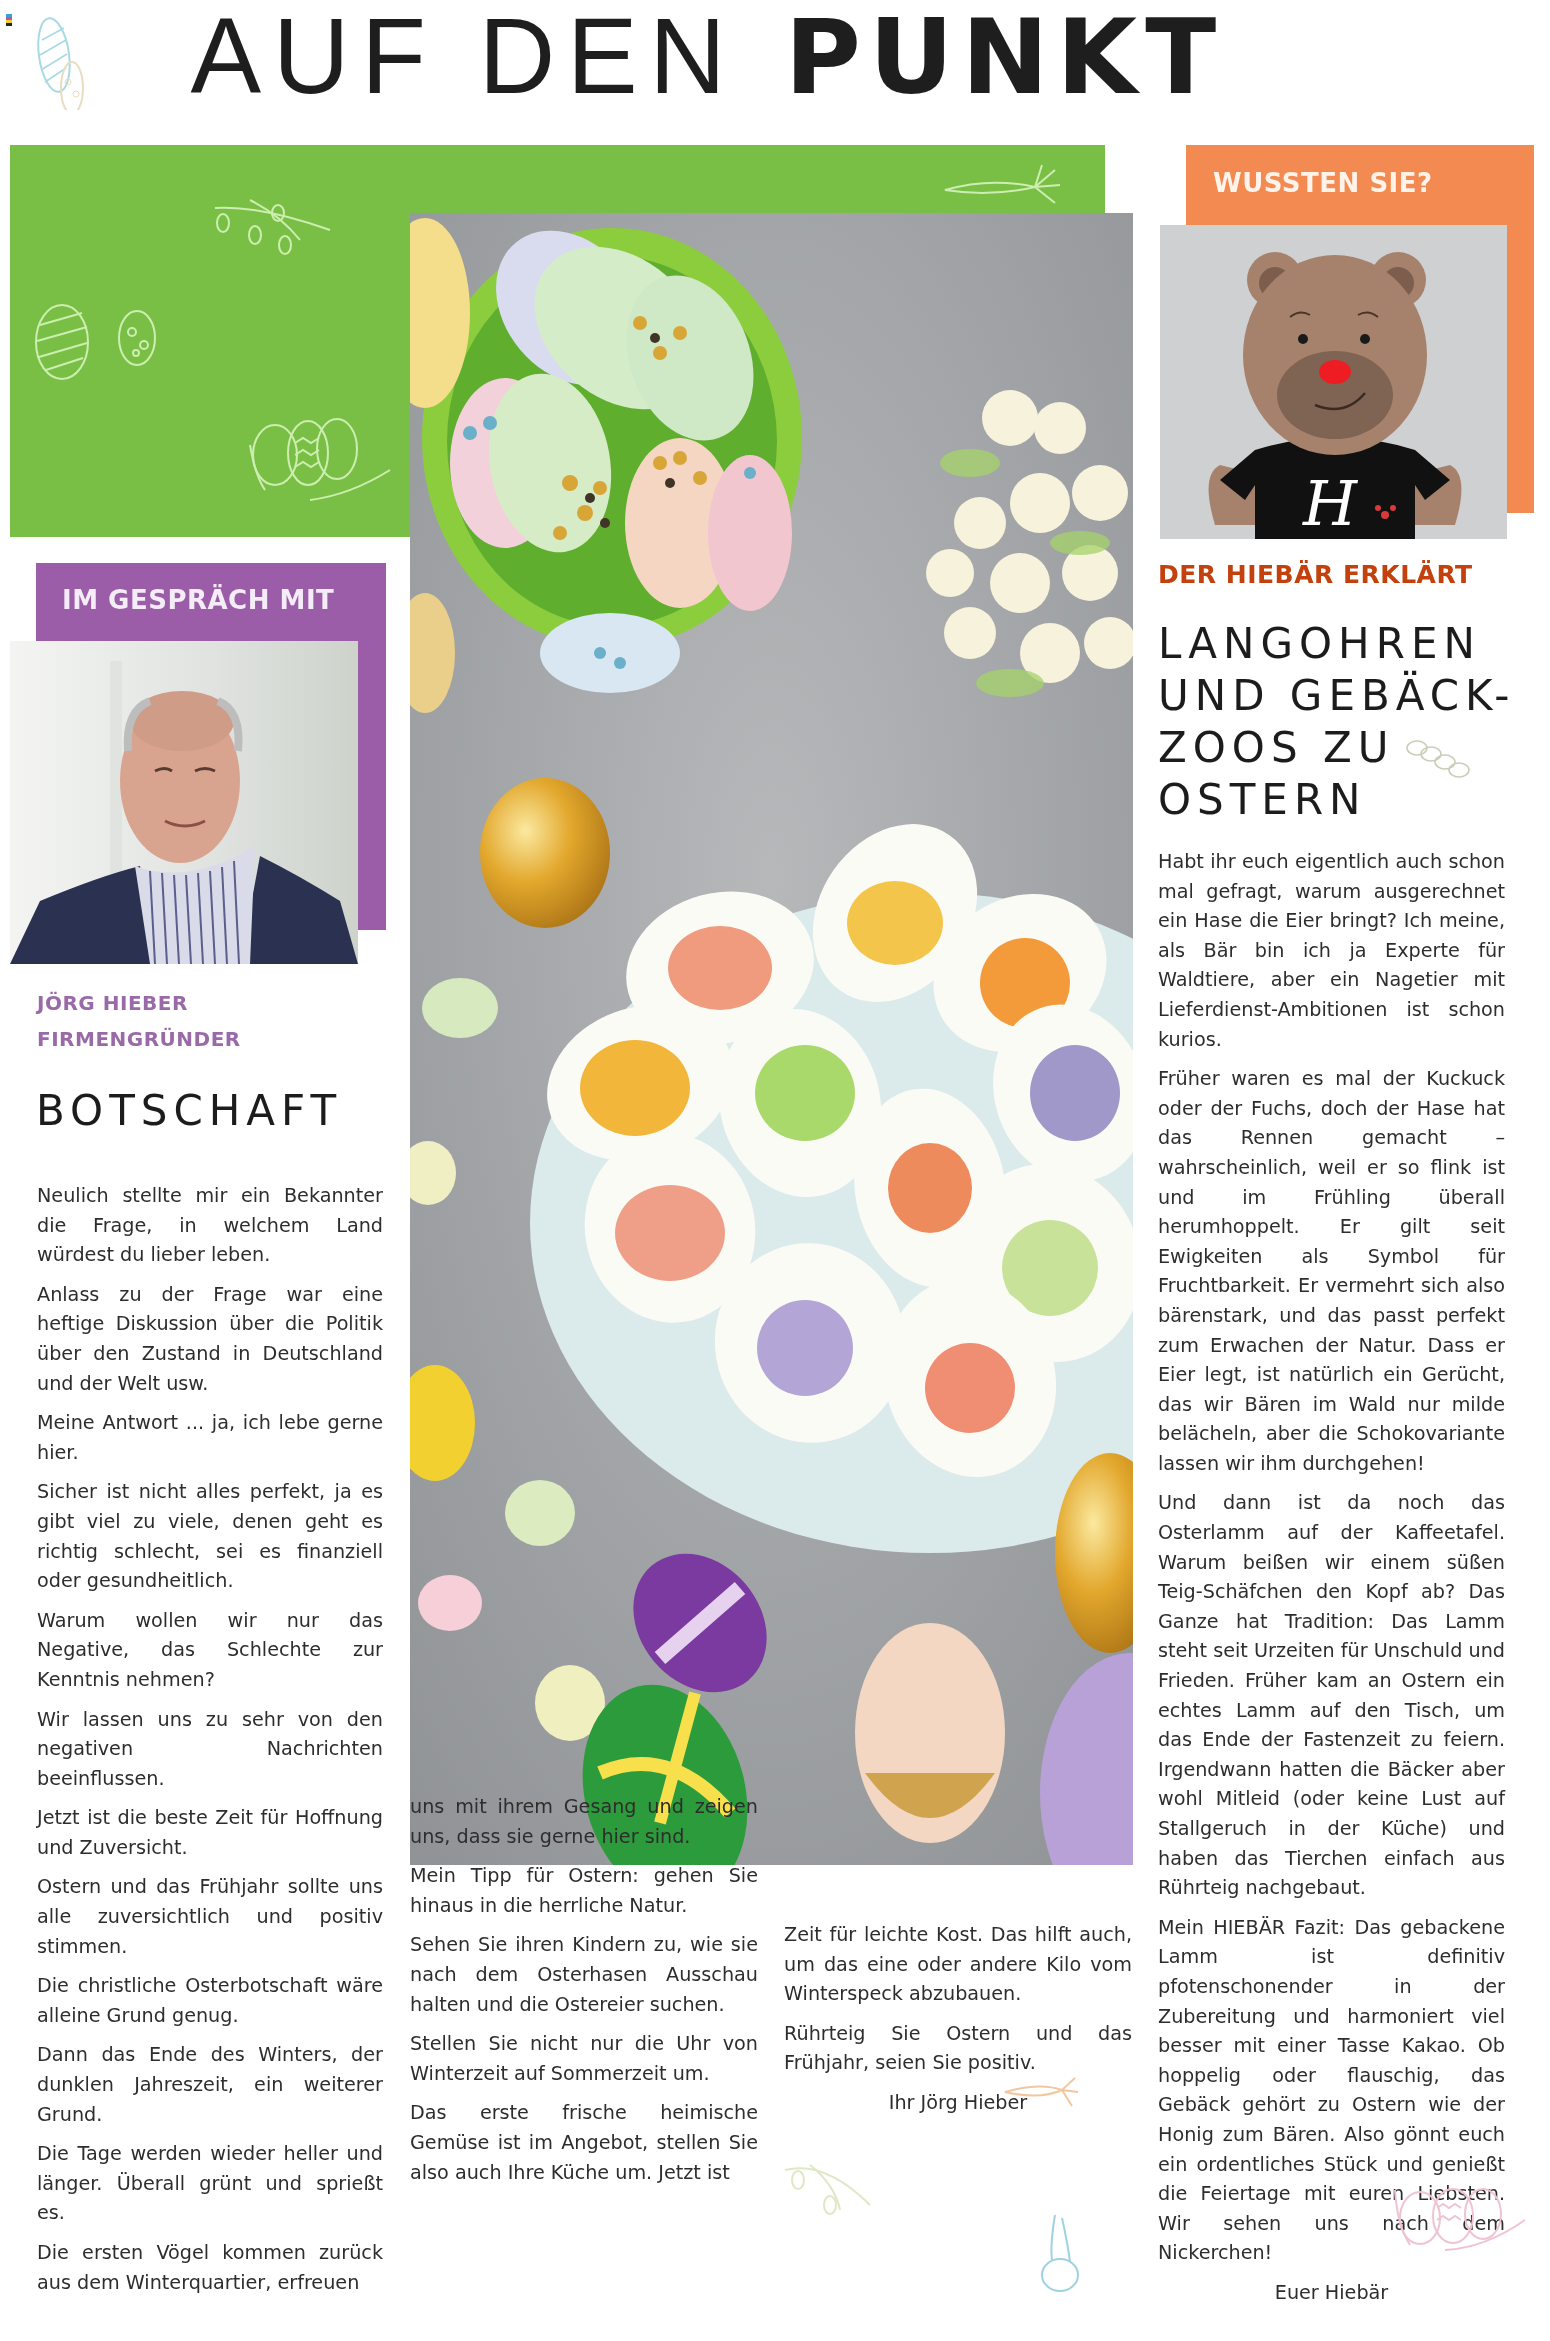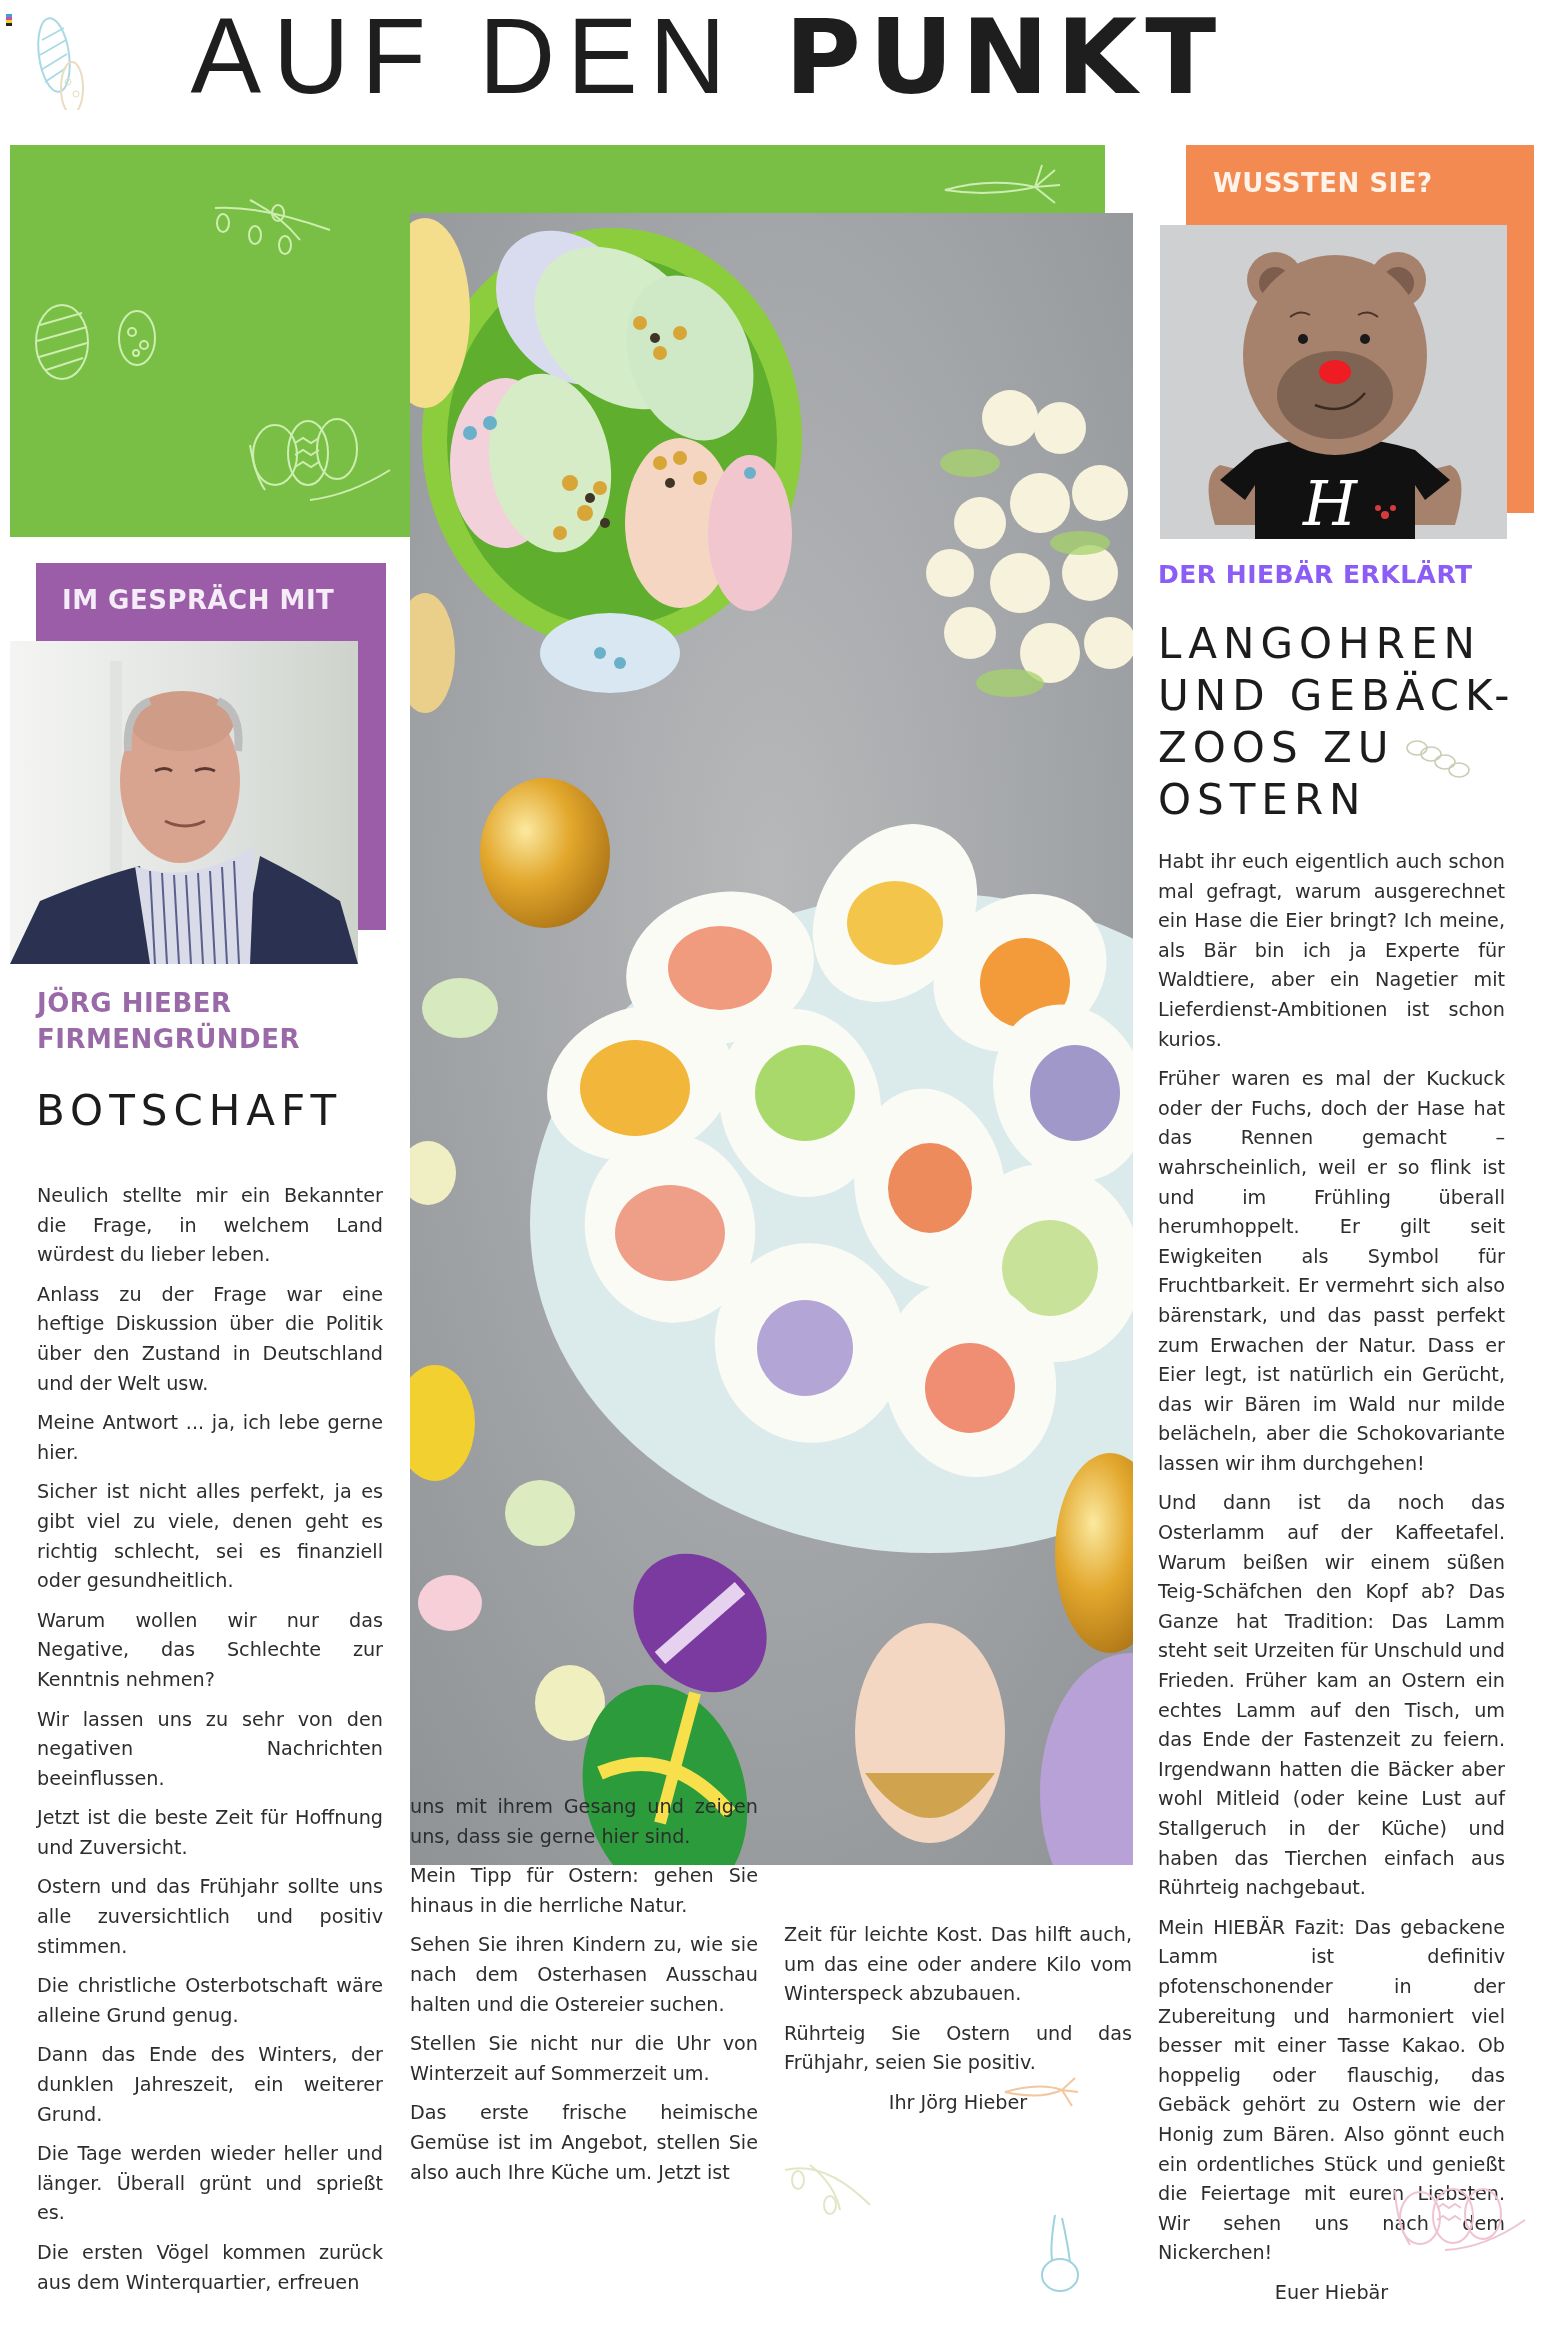--- a/index.html
+++ b/index.html
@@ -31,25 +31,25 @@
   .photo { left: 410px; top: 213px; width: 723px; height: 1652px; background: #9fa2a5; overflow: hidden; }
 
   
   .purple-block { left: 36px; top: 563px; width: 350px; height: 367px; background: #9b5ca8; }
   .purple-label { left: 62px; top: 585px; color: #f4ecf6; font-family: "DejaVu Sans", sans-serif;
     font-weight: 700; font-size: 26px; letter-spacing: 0.5px; }
   .portrait { left: 10px; top: 641px; width: 348px; height: 323px; background: #e9ecea; overflow: hidden; }
 
   
   .byline { left: 37px; top: 985px; color: #9a6aa8; font-family: "DejaVu Sans", sans-serif;
-    font-weight: 700; font-size: 26px; line-height: 36px; letter-spacing: 0.5px; }
+    font-weight: 700; font-size: 20px; line-height: 36px; letter-spacing: 0.5px; }
   .big-title { font-family: "DejaVu Sans", sans-serif; font-weight: 400; color: #1c1c1c;
     font-size: 42px; line-height: 52px; letter-spacing: 6px; }
   .title-left { left: 36px; top: 1085px; }
-  .bear-byline { left: 1158px; top: 560px; color: #8b5cf6; font-family: "DejaVu Sans", sans-serif;
+  .bear-byline { left: 1158px; top: 560px; color: #c2410c; font-family: "DejaVu Sans", sans-serif;
     font-weight: 700; font-size: 25px; letter-spacing: 0.5px; }
   .title-right { left: 1158px; top: 618px; }
 
   
   .col { font-family: "DejaVu Sans", sans-serif; font-size: 19.2px; line-height: 29.6px; color: #2d2d2d;
     text-align: justify; hyphens: manual; }
   .col p { margin-bottom: 10px; }
   .col-left { left: 37px; top: 1153px; width: 346px; margin-top: 28px; }
   .col-mid1 { left: 410px; top: 1792px; width: 348px; }
   .col-mid2 { left: 784px; top: 1903px; width: 348px; margin-top: 17px; }

